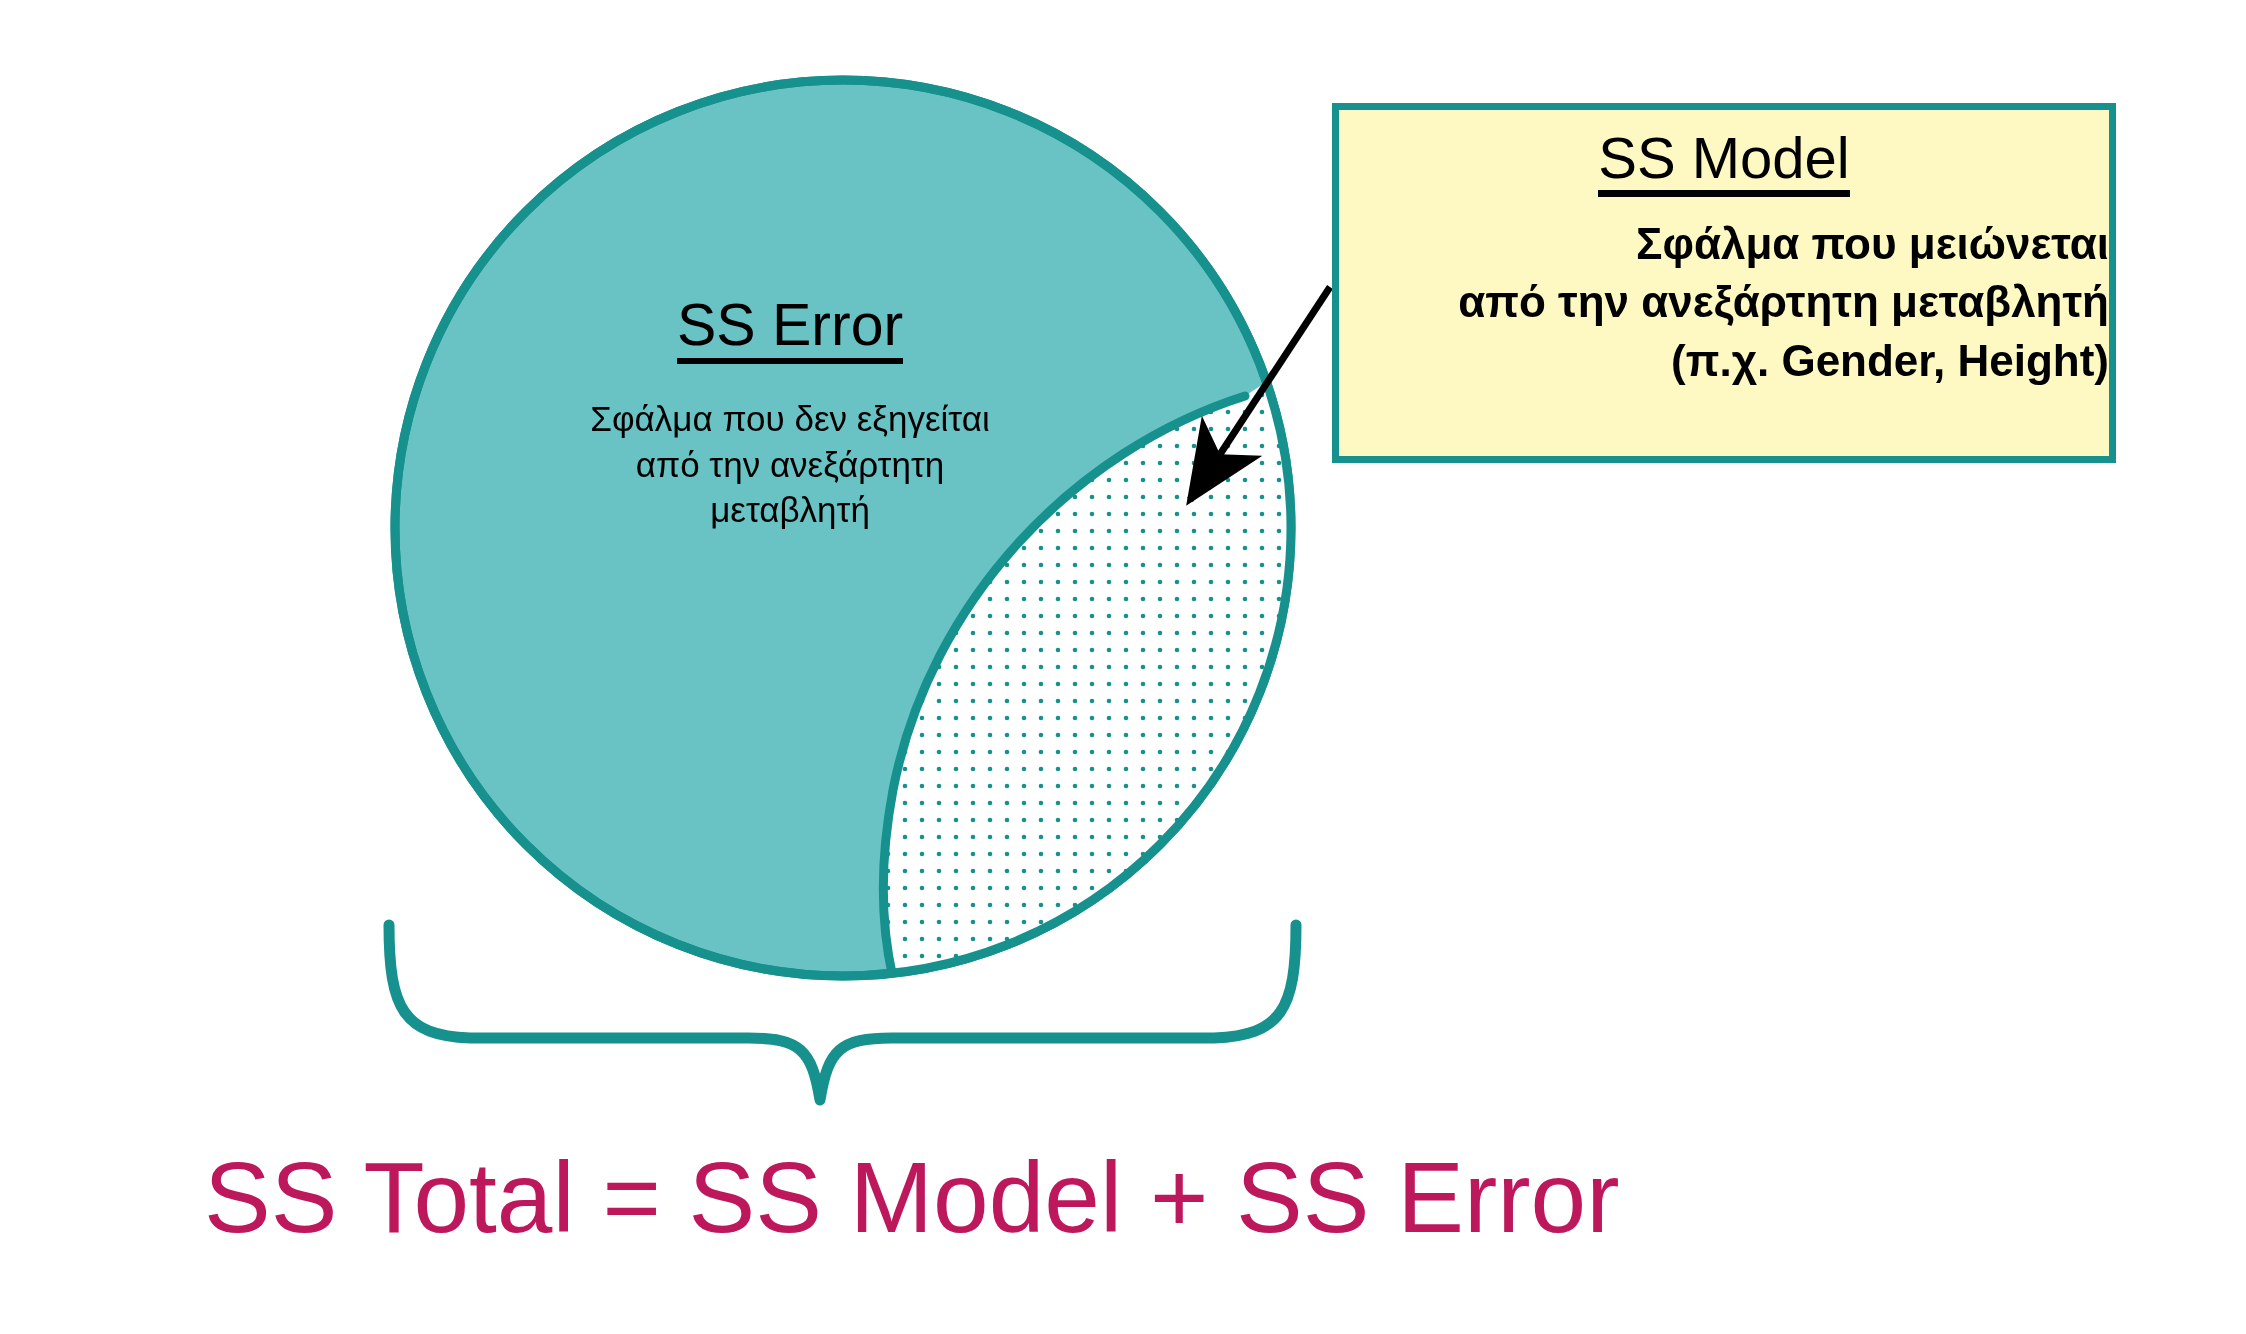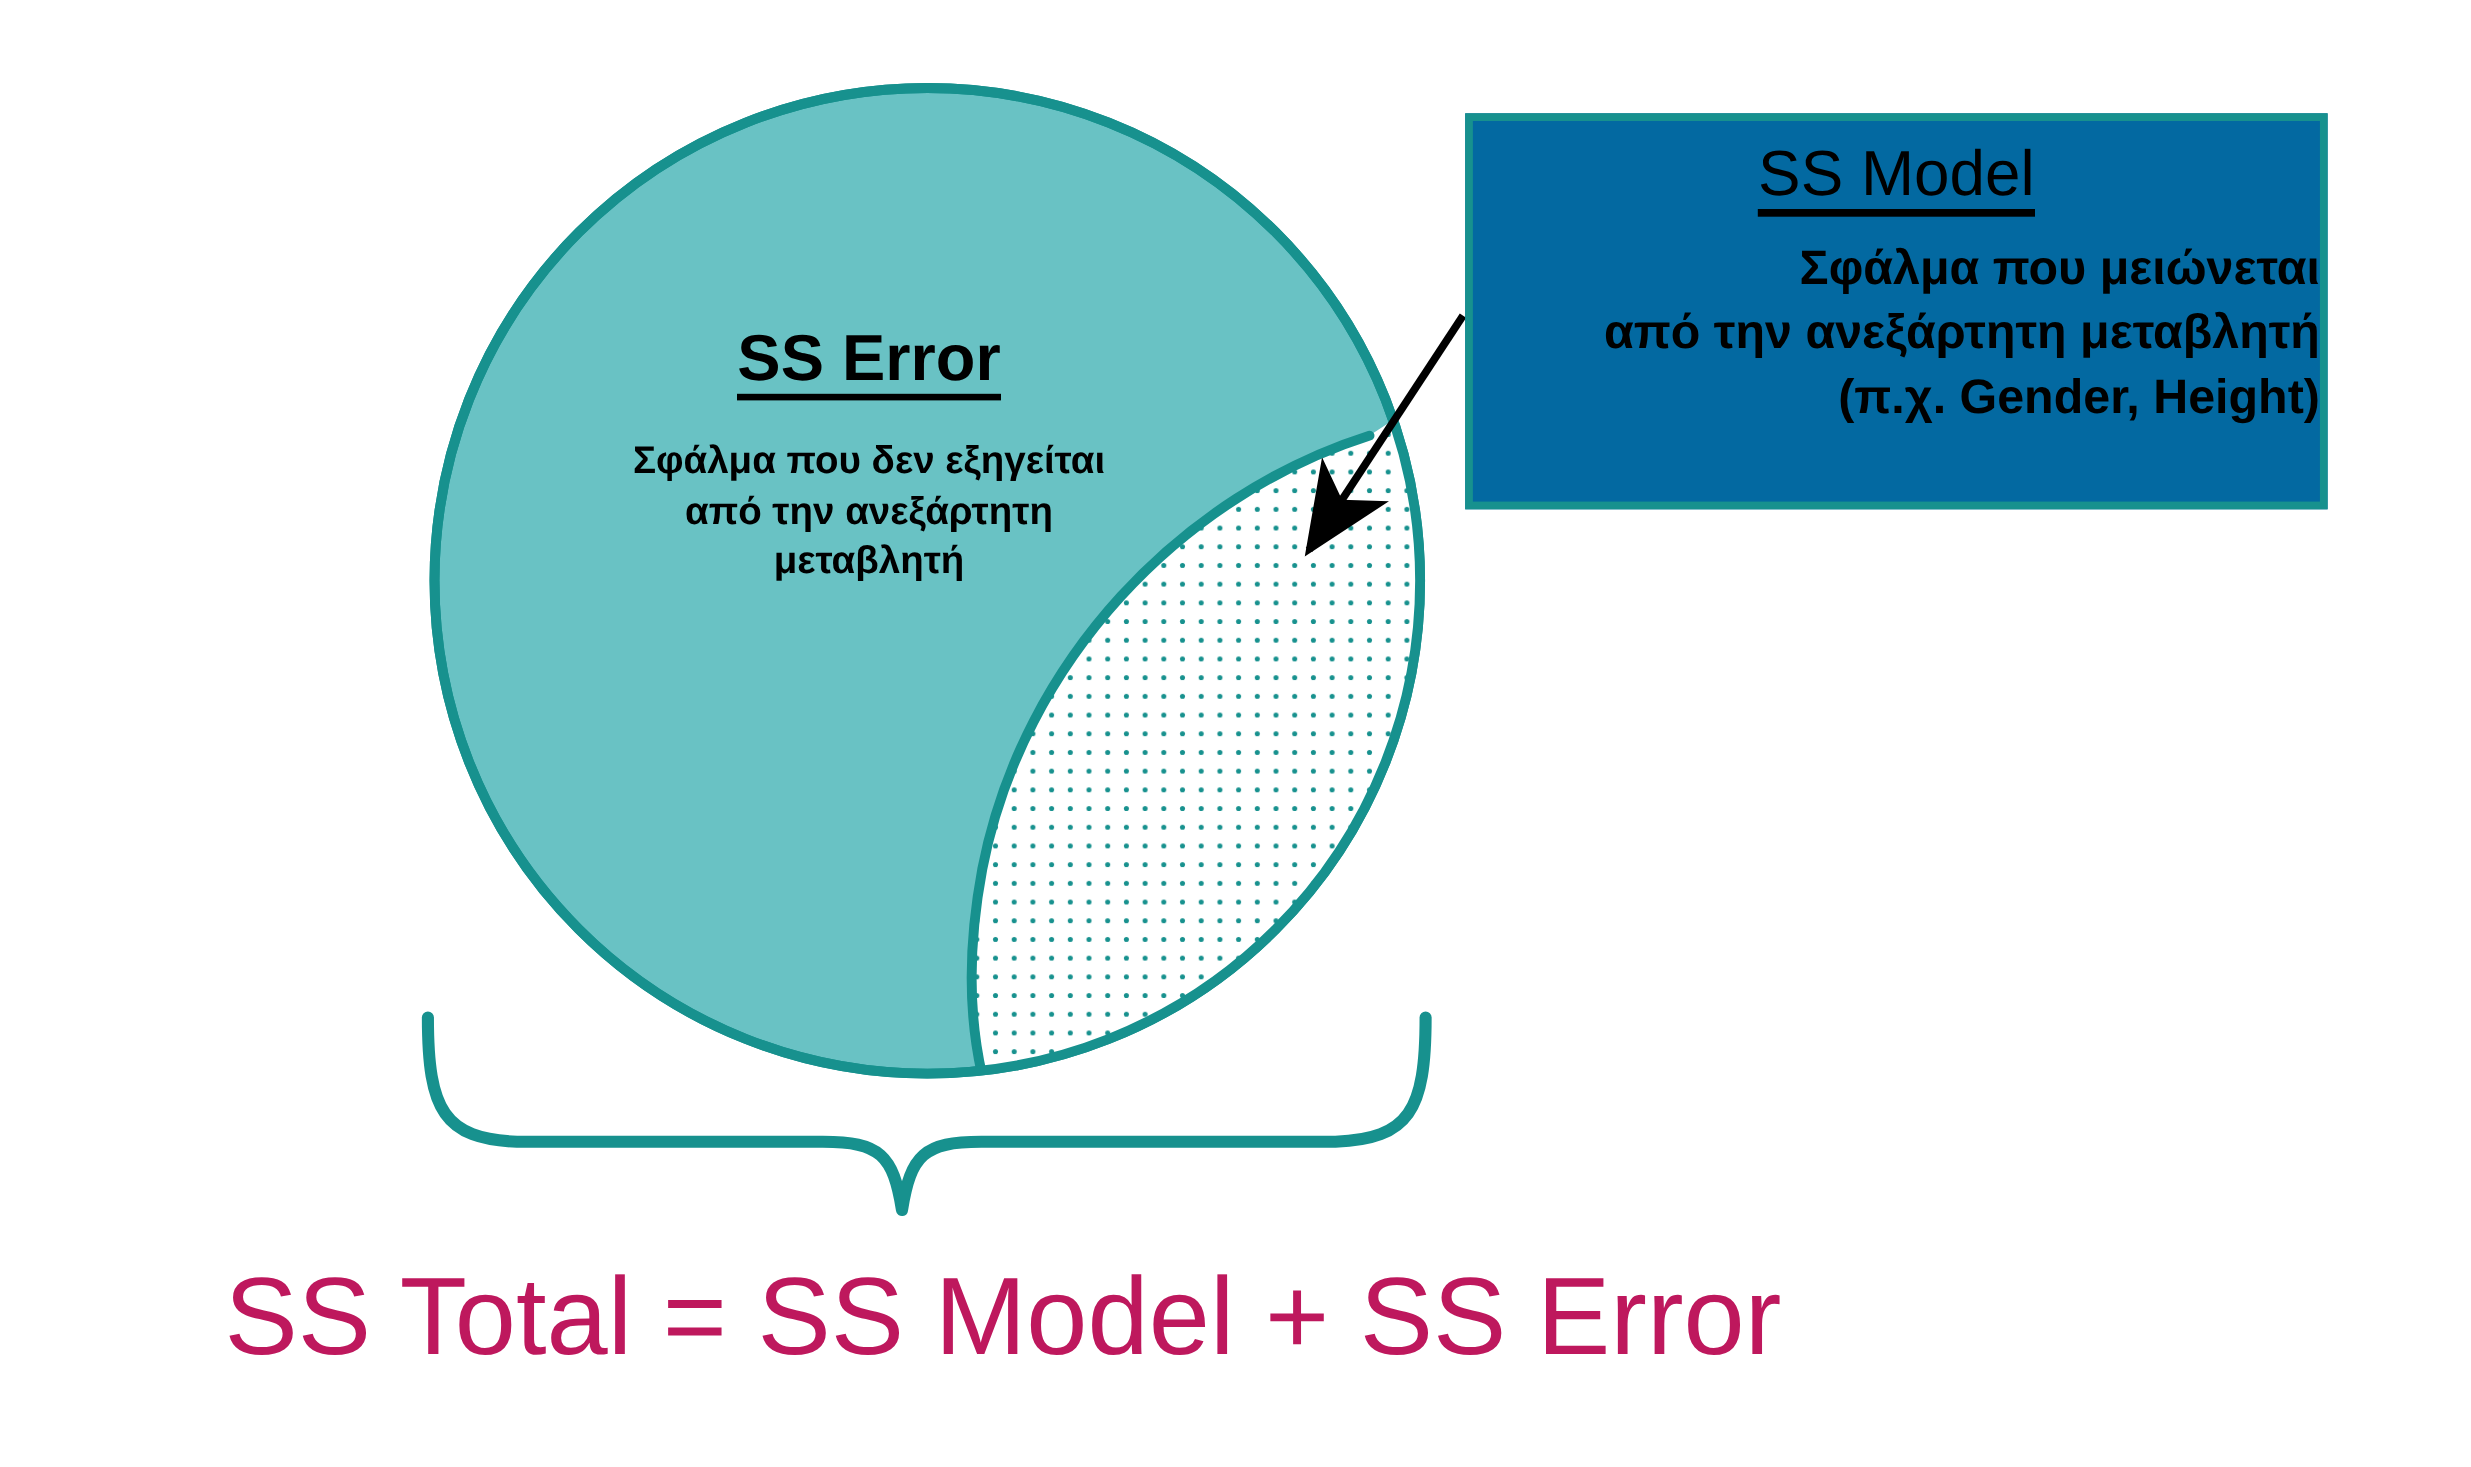--- a/index.html
+++ b/index.html
@@ -30,21 +30,20 @@
   }
 
   
   .ss-error-block {
     position: absolute;
     left: 470px;
     top: 295px;
     width: 640px;
     text-align: center;
     color: #000000;
-    font-weight: bold;
   }
   .ss-error-title {
     font-size: 59px;
     line-height: 1.04;
     letter-spacing: 0px;
     display: inline-block;
     border-bottom: 6px solid #000;
     padding-bottom: 2px;
     margin-bottom: 10px;
   }
@@ -57,21 +56,21 @@
 
   
   .ss-model-box {
     position: absolute;
     left: 1332px;
     top: 103px;
     width: 784px;
     height: 360px;
     box-sizing: border-box;
     border: 7px solid #17918E;
-    background: #0369a1;
+    background: #fef9c3;
   }
   .ss-model-title-wrap {
     text-align: center;
     margin-top: 18px;
   }
   .ss-model-title {
     font-size: 58px;
     line-height: 1.05;
     display: inline-block;
     border-bottom: 7px solid #000;

